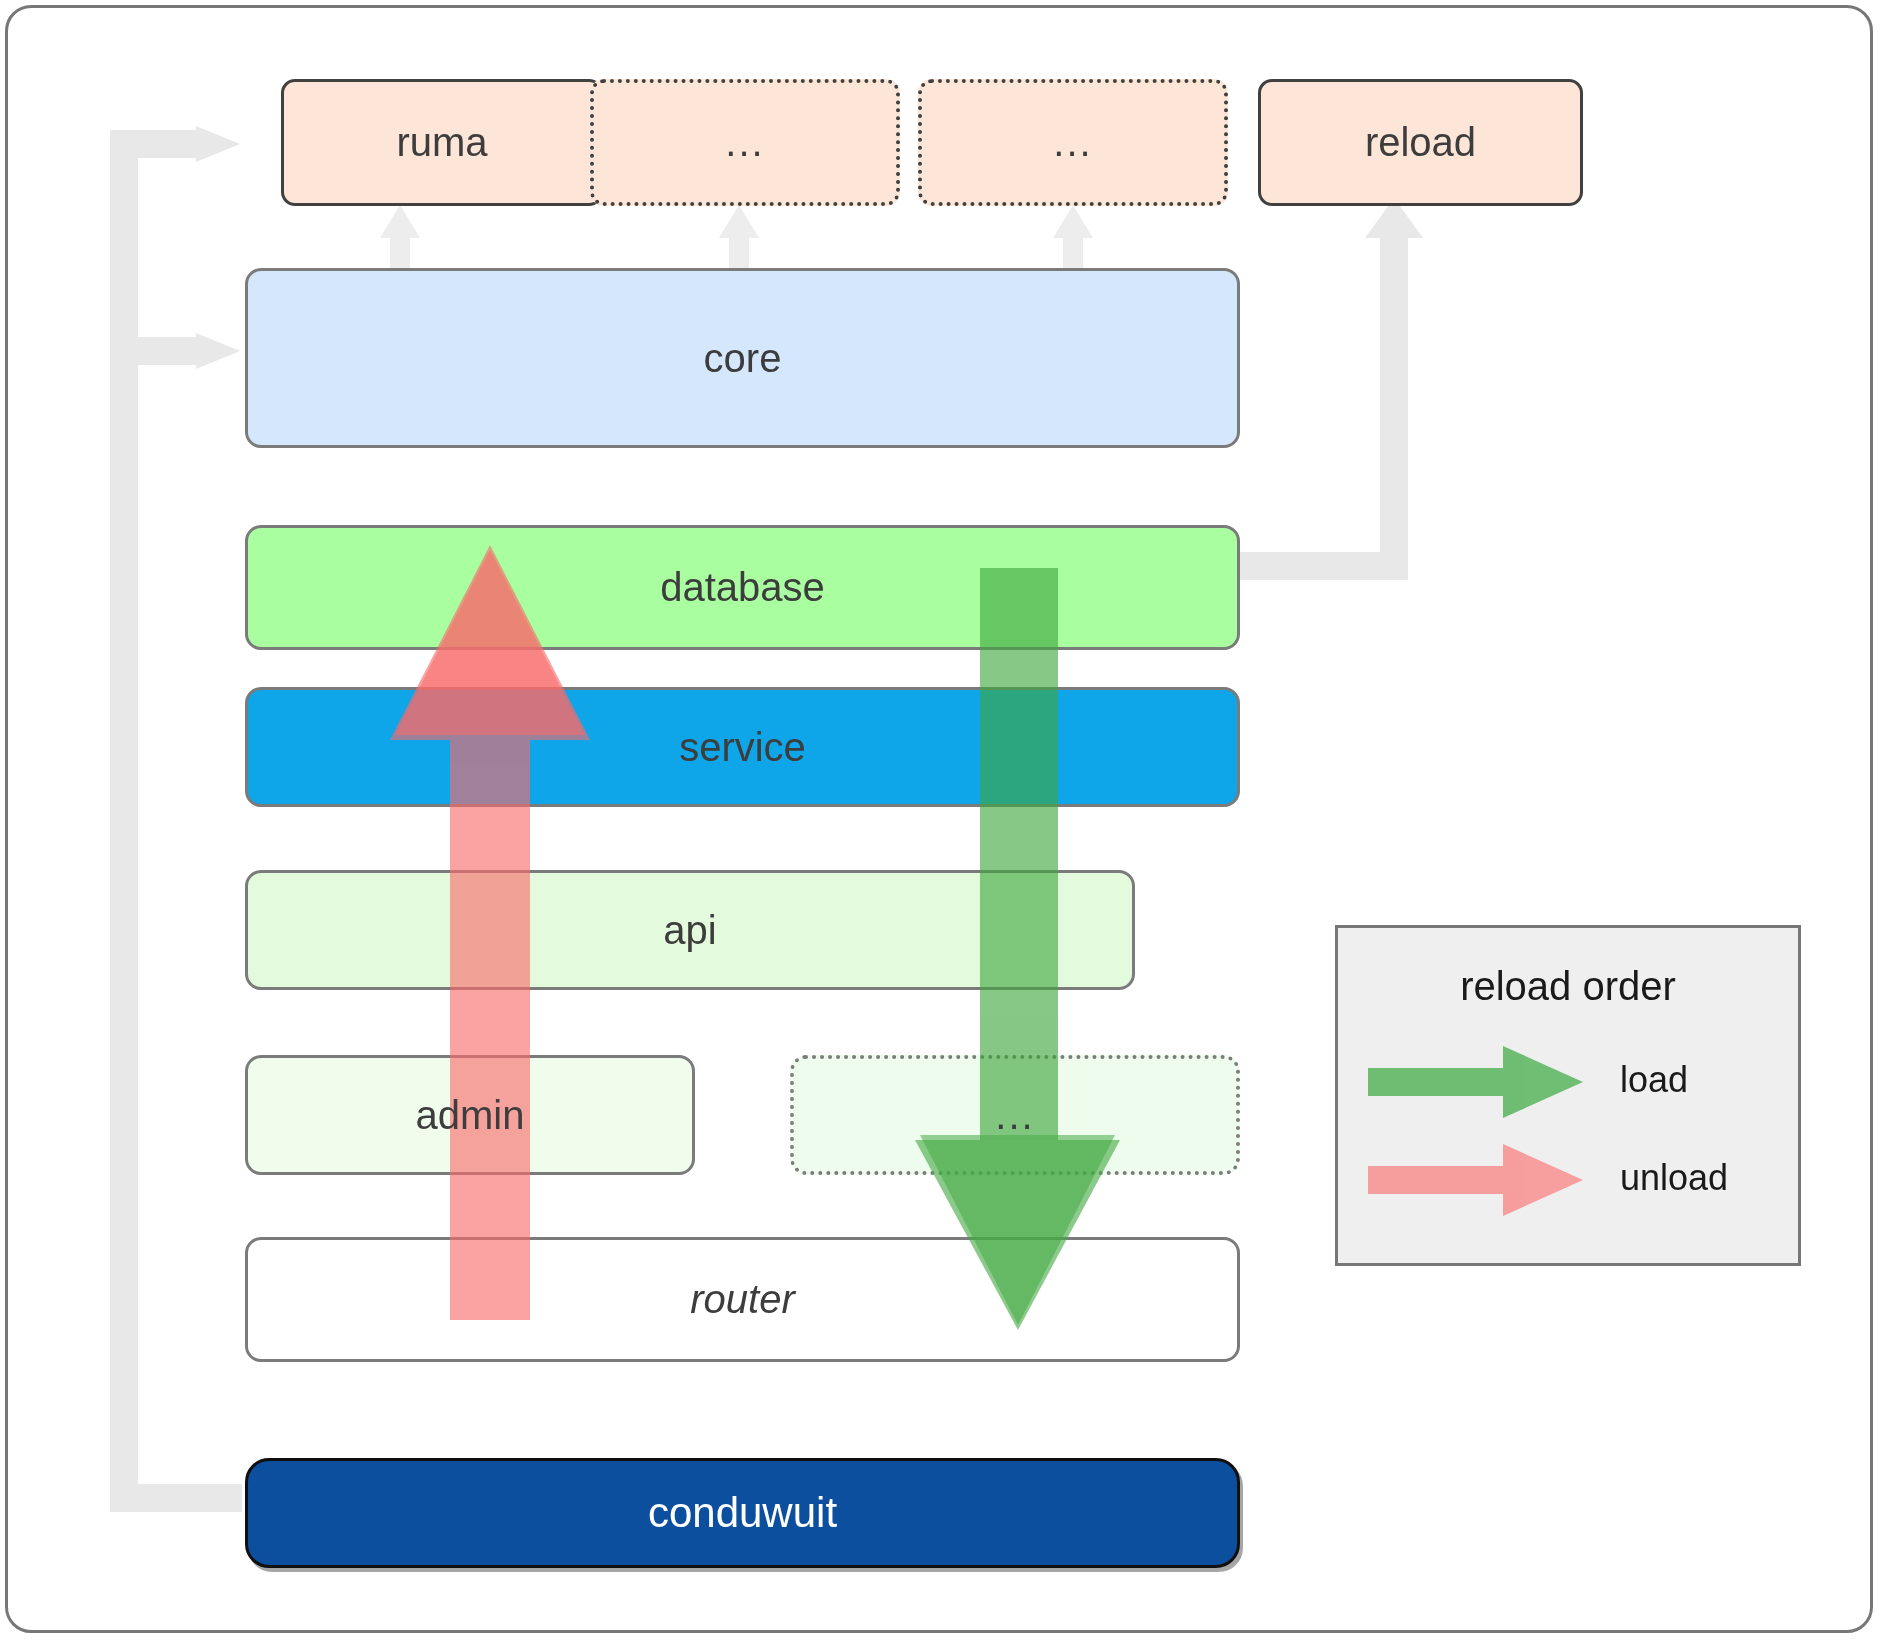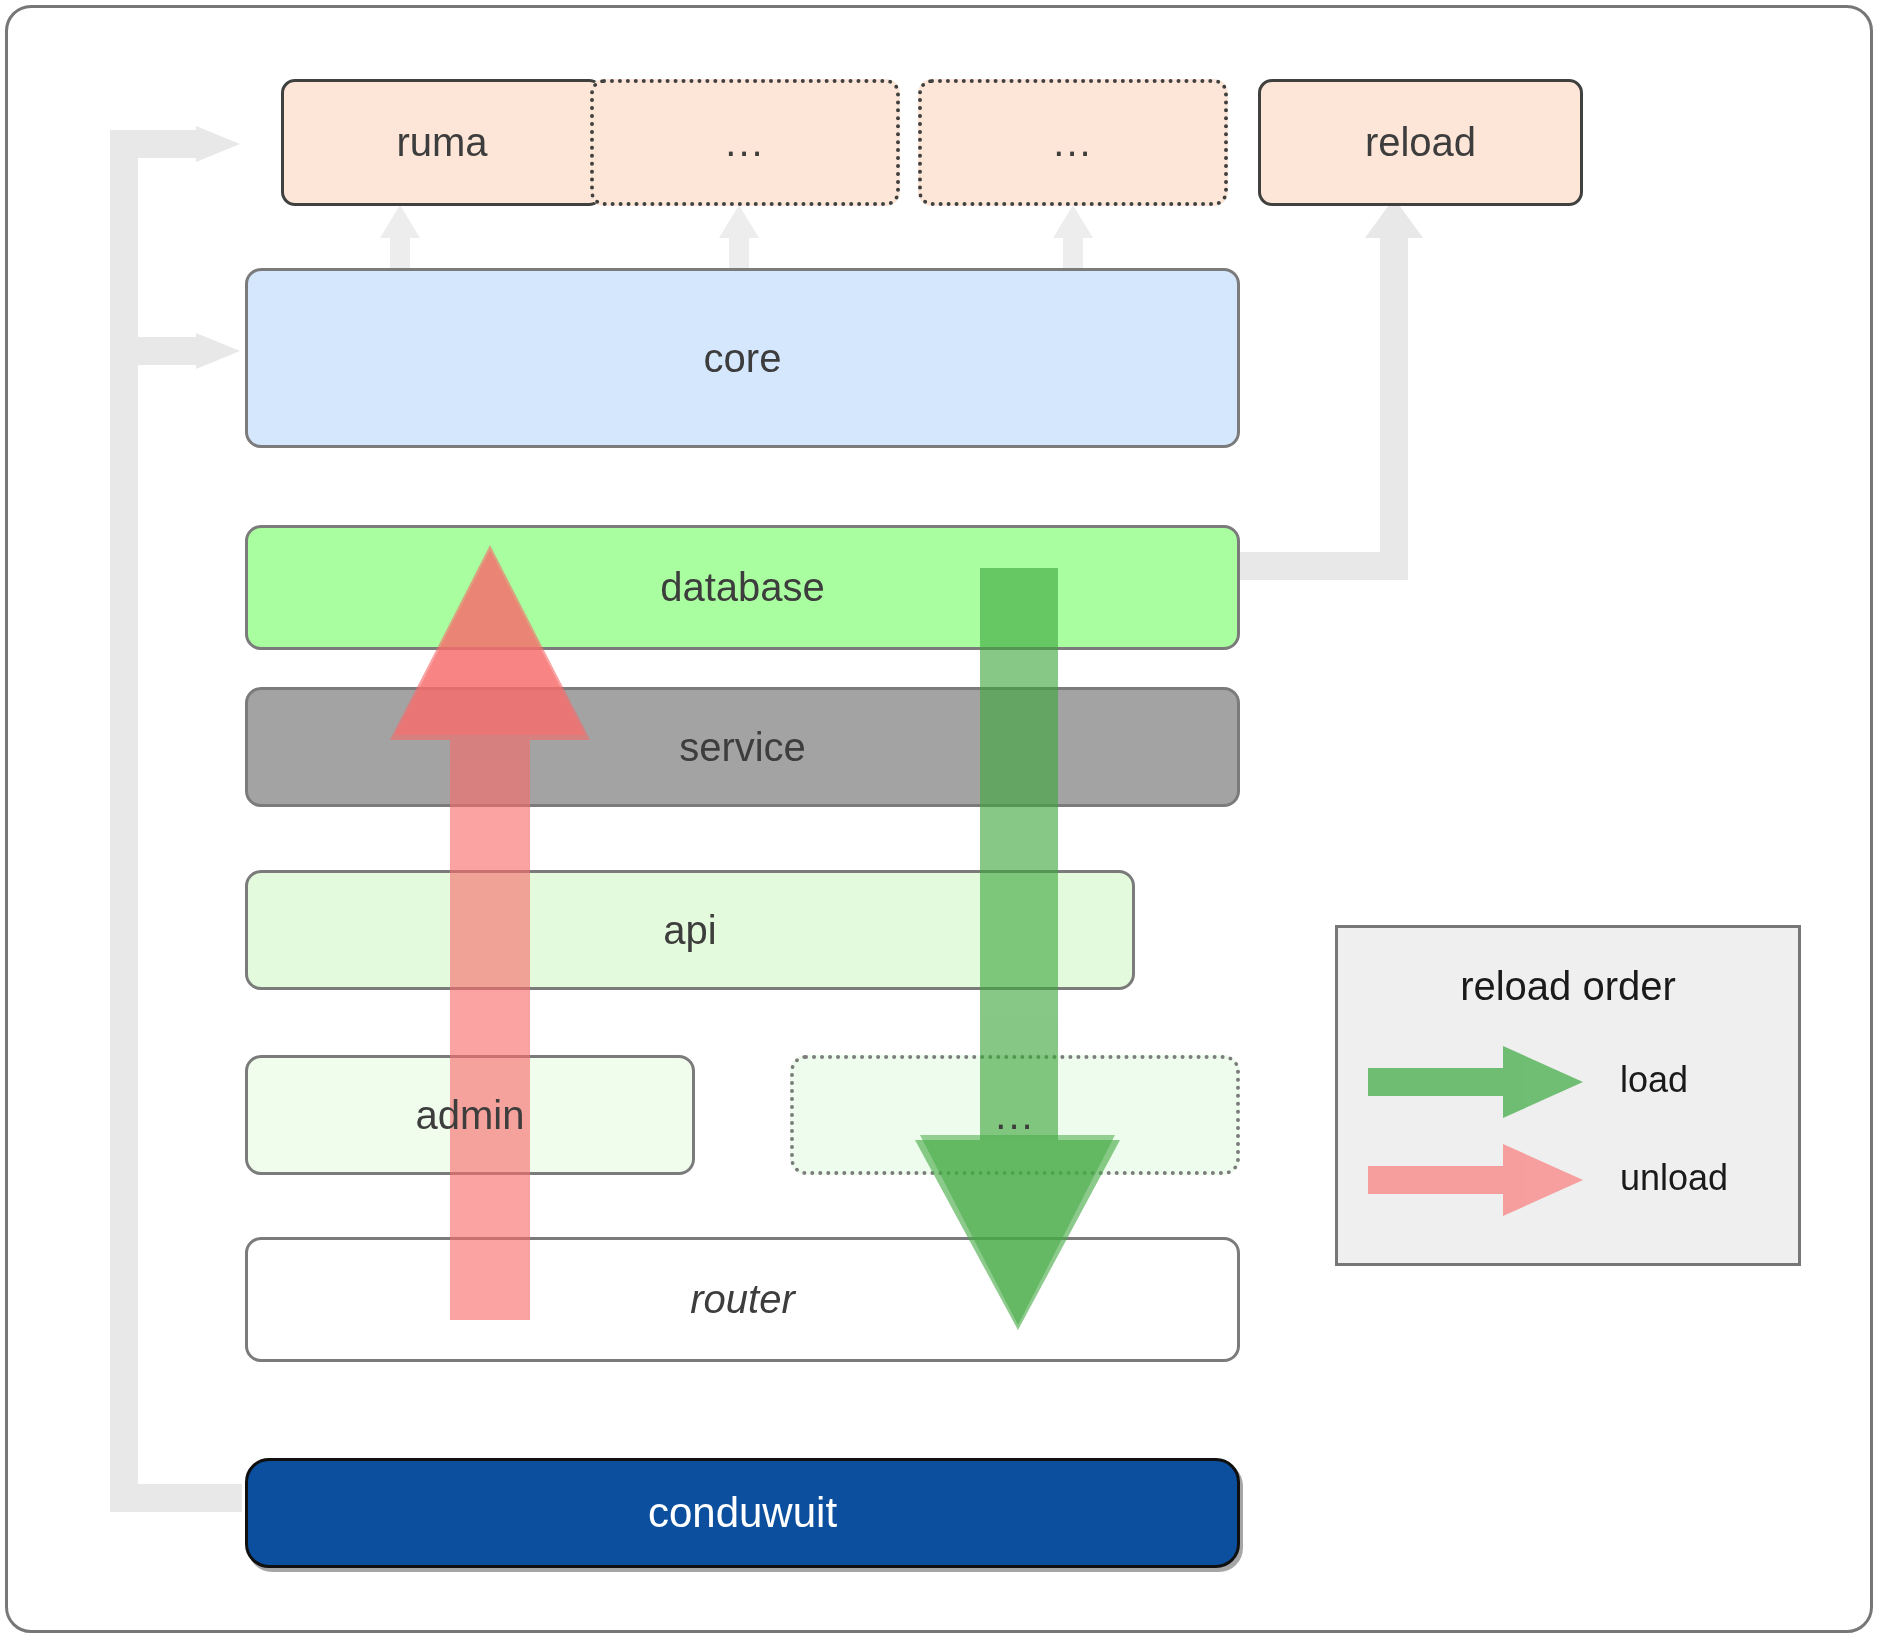--- a/index.html
+++ b/index.html
@@ -147,21 +147,21 @@
   </div>
 
   <div class="node core-box" style="left:245px; top:268px; width:995px; height:180px;">
     <span class="lbl">core</span>
   </div>
 
   <div class="node stack" style="left:245px; top:505px; width:995px; height:125px; background:#a9fe9f;margin-top:20px;">
     <span class="lbl">database</span>
   </div>
 
-  <div class="node stack" style="left:245px; top:687px; width:995px; height:120px; background:#a3a3a3;">
+  <div class="node stack" style="left:245px; top:687px; width:995px; height:120px; background:#0ea5e9;">
     <span class="lbl">service</span>
   </div>
 
   <div class="node stack" style="left:245px; top:870px; width:890px; height:120px; background:#e3fbdc;">
     <span class="lbl">api</span>
   </div>
 
   <div class="node stack" style="left:245px; top:1055px; width:450px; height:120px; background:#f0fdec;">
     <span class="lbl">admin</span>
   </div>

